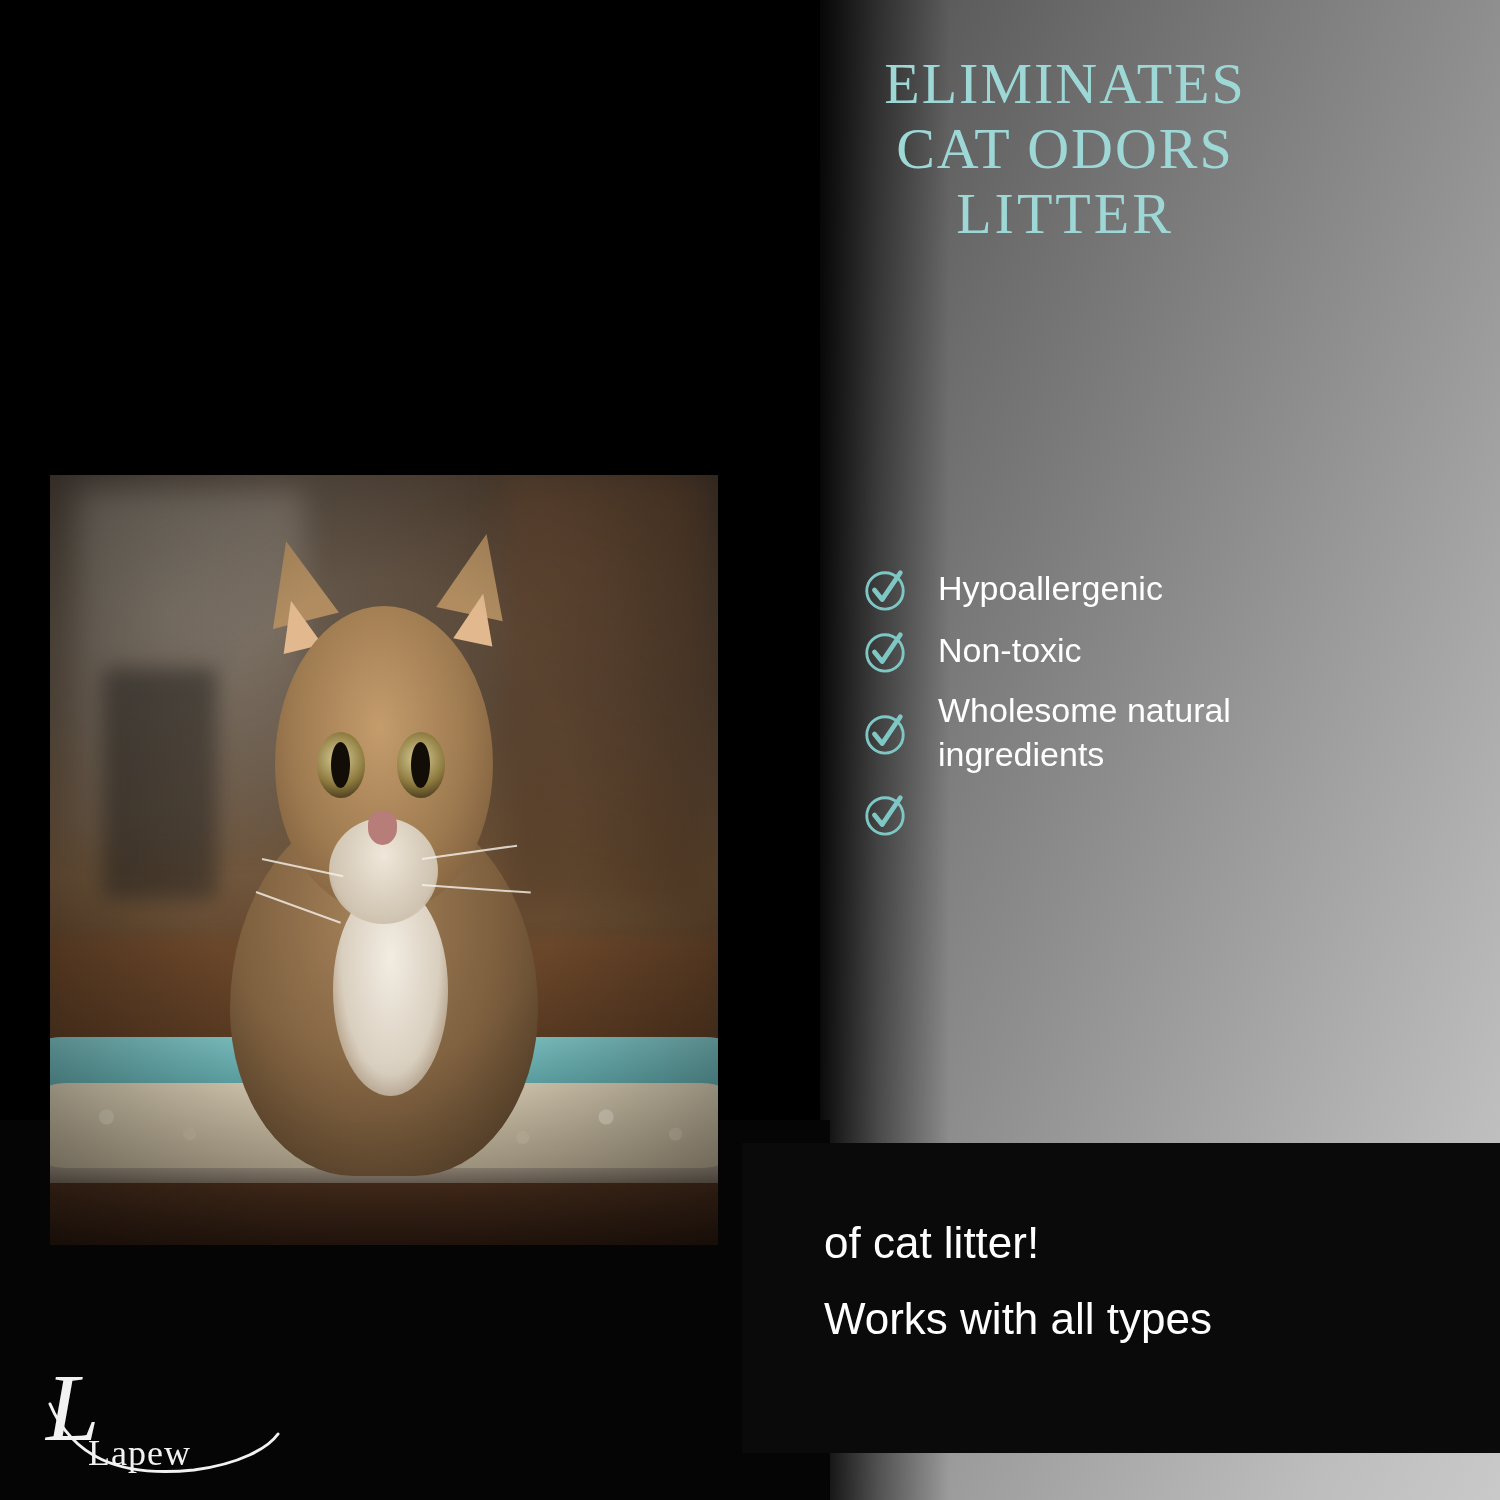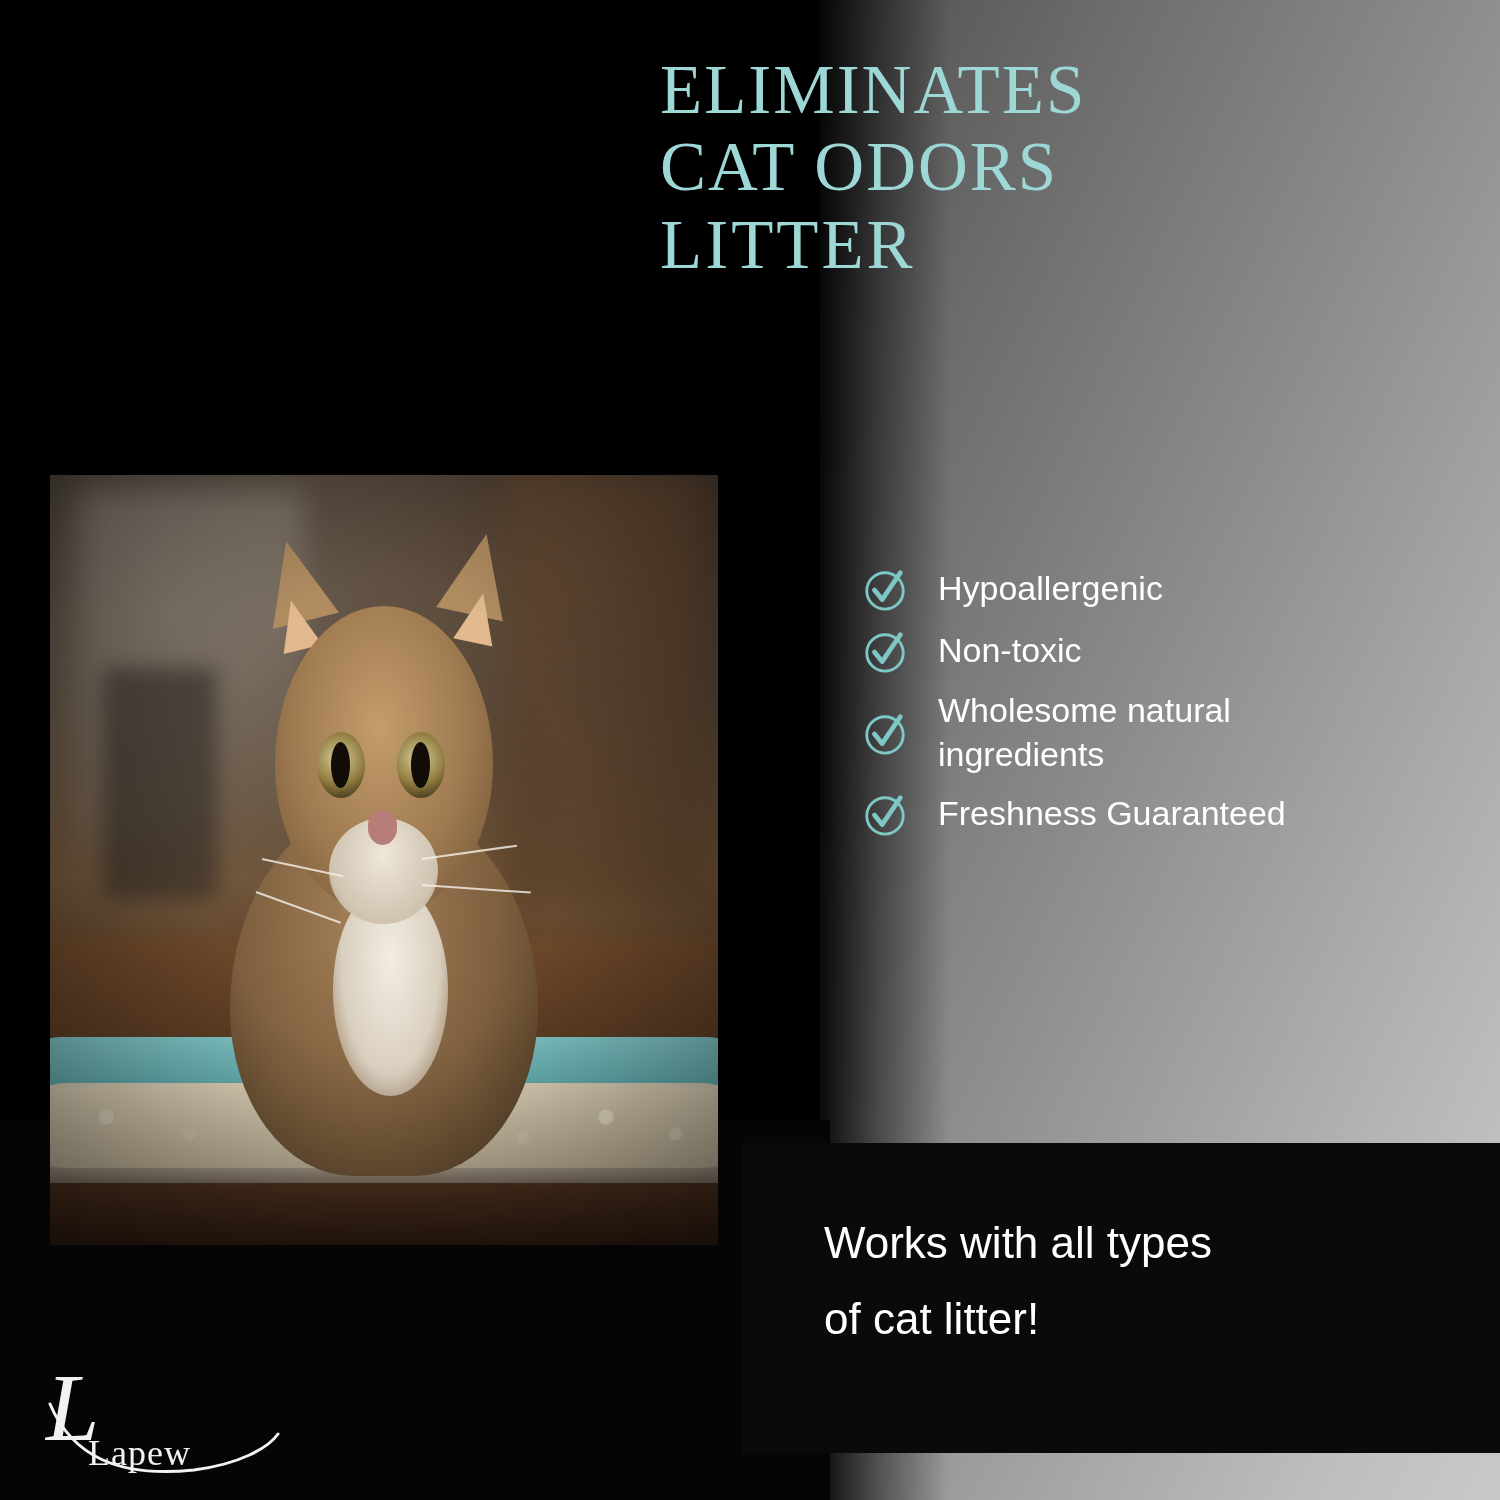--- a/index.html
+++ b/index.html
@@ -41,23 +41,24 @@
     width: 830px; height: 380px;
     background: #050505;
   }
 
   
   .headline {
     position: absolute;
     left: 660px;
     top: 52px;
     width: 810px;
+    text-align: center;
     font-family: "Liberation Serif", serif;
     color: #9ed8d6;
-    font-size: 69px;
+    font-size: 58px;
     line-height: 1.12;
     letter-spacing: 2px;
     font-weight: 400;
   }
   .headline .ln { display: block; white-space: nowrap; }
   .headline .ln3 { letter-spacing: 3px; }
 
   
   .photo {
     position: absolute;
@@ -402,29 +403,28 @@
       <span class="check-text" style="max-width:440px;">Wholesome natural ingredients</span>
     </div>
 
     <div class="check-row">
       <span class="check-icon">
         <svg viewBox="0 0 48 48" width="46" height="46" aria-hidden="true">
           <circle cx="24" cy="25" r="19" fill="none" stroke="#7ec7c4" stroke-width="3"></circle>
           <path d="M13 24 L21 34 L40 6" fill="none" stroke="#7ec7c4" stroke-width="5" stroke-linecap="round" stroke-linejoin="round"></path>
         </svg>
       </span>
-      <span class="check-text">Freshness Guaranteed</span>
     </div>
 
   </div>
 
   <div class="banner">
     <div class="banner-text">
+      <div>of cat litter!</div>
       <div>Works with all types</div>
-      <div>of cat litter!</div>
     </div>
   </div>
 
   <div class="logo">
     <svg class="logo-swoosh" viewBox="0 0 238 86">
       <path d="M6 14 C 28 66, 74 88, 150 80 C 196 74, 224 58, 234 44" fill="none" stroke="#f2f2f2" stroke-width="3" stroke-linecap="round"></path>
     </svg>
     <div class="logo-mark">L</div>
     <div class="logo-word">Lapew</div>
   </div>

